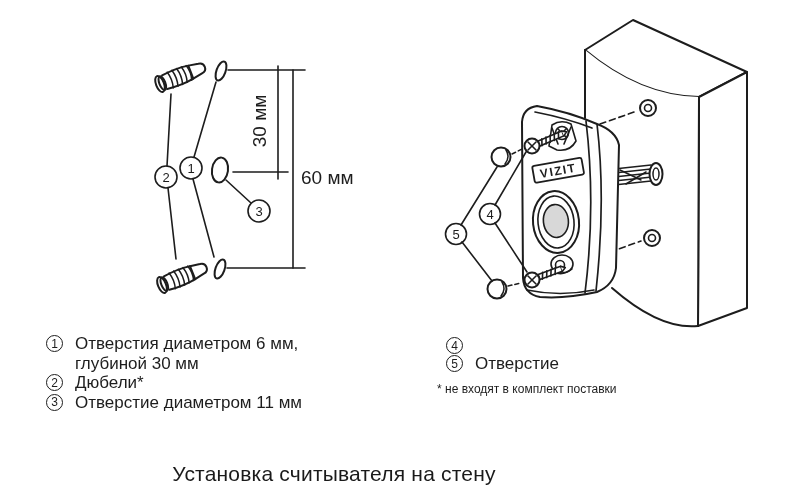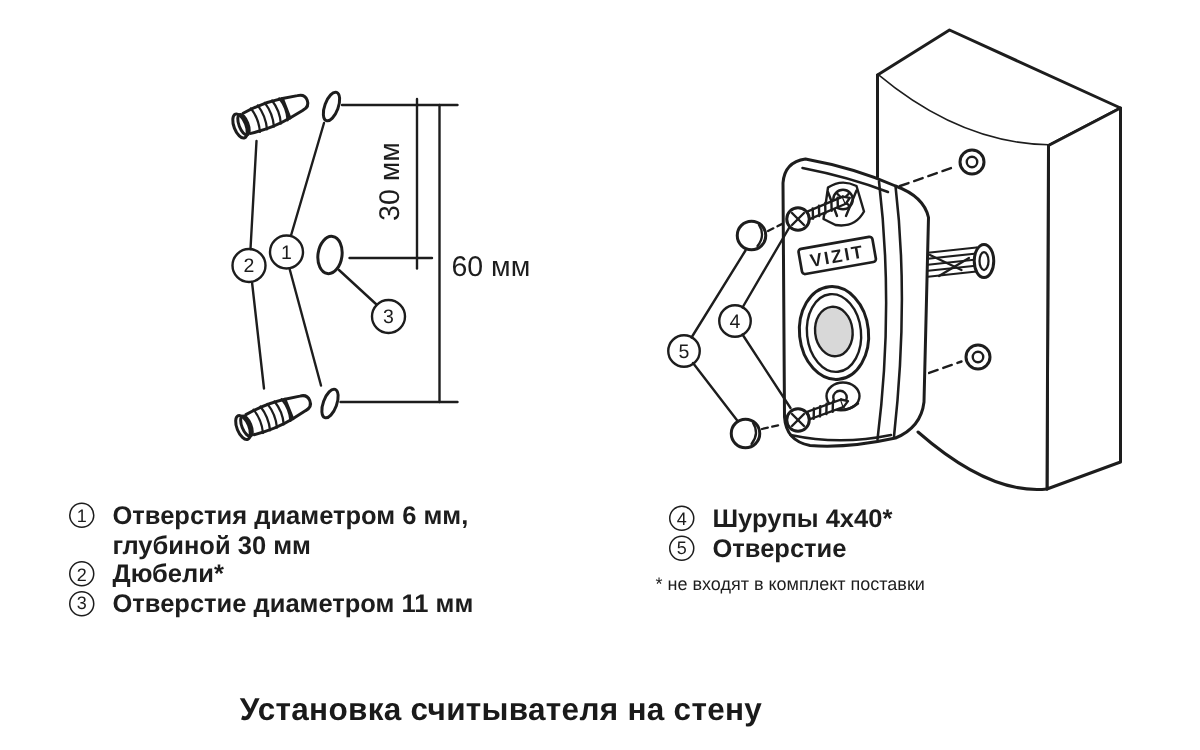--- a/index.html
+++ b/index.html
@@ -10,25 +10,25 @@
   #artwork{position:absolute;left:0;top:0;}
   .legend{position:absolute;font-size:17px;line-height:19.5px;color:#1d1d1d;}
   .legend-left{left:46px;top:334px;width:340px;}
   .legend-right{left:446px;top:336px;width:300px;}
   .legend-item{display:flex;align-items:flex-start;}
   .badge{
     flex:0 0 auto;display:inline-flex;align-items:center;justify-content:center;
     width:17px;height:17px;border:1.5px solid #1d1d1d;border-radius:50%;
     font-size:12px;line-height:1;margin:1px 12px 0 0;box-sizing:border-box;
   }
-  .legend-text{display:block;font-weight:bold;}
+  .legend-text{display:block;}
   .footnote{position:absolute;left:437px;top:382px;font-size:12px;color:#1d1d1d;}
   .title{
     position:absolute;left:0;top:462px;width:668px;text-align:center;
-    font-size:21px;font-weight:bold;color:#1a1a1a;letter-spacing:0.2px;
+    font-size:21px;font-weight:normal;color:#1a1a1a;letter-spacing:0.2px;
   }
   svg text{font-family:"Liberation Sans",sans-serif;fill:#1d1d1d;}
 </style>
 </head>
 <body>
 
 <div id="stage">
 
   <svg id="artwork" width="800" height="500" viewBox="0 0 800 500" fill="none" stroke="#1d1d1d" stroke-width="2" stroke-linecap="round" stroke-linejoin="round">
 
@@ -244,23 +244,20 @@
       <span class="badge">3</span>
       <span class="legend-text">
         <span>Отверстие диаметром 11 мм</span><br>
       </span>
     </div>
   </div>
 
   <div class="legend legend-right">
     <div class="legend-item">
       <span class="badge">4</span>
-      <span class="legend-text">
-        <span>Шурупы 4x40*</span>
-      </span>
     </div>
     <div class="legend-item">
       <span class="badge">5</span>
       <span class="legend-text">
         <span>Отверстие</span>
       </span>
     </div>
   </div>
 
   <div class="footnote">* не входят в комплект поставки</div>

